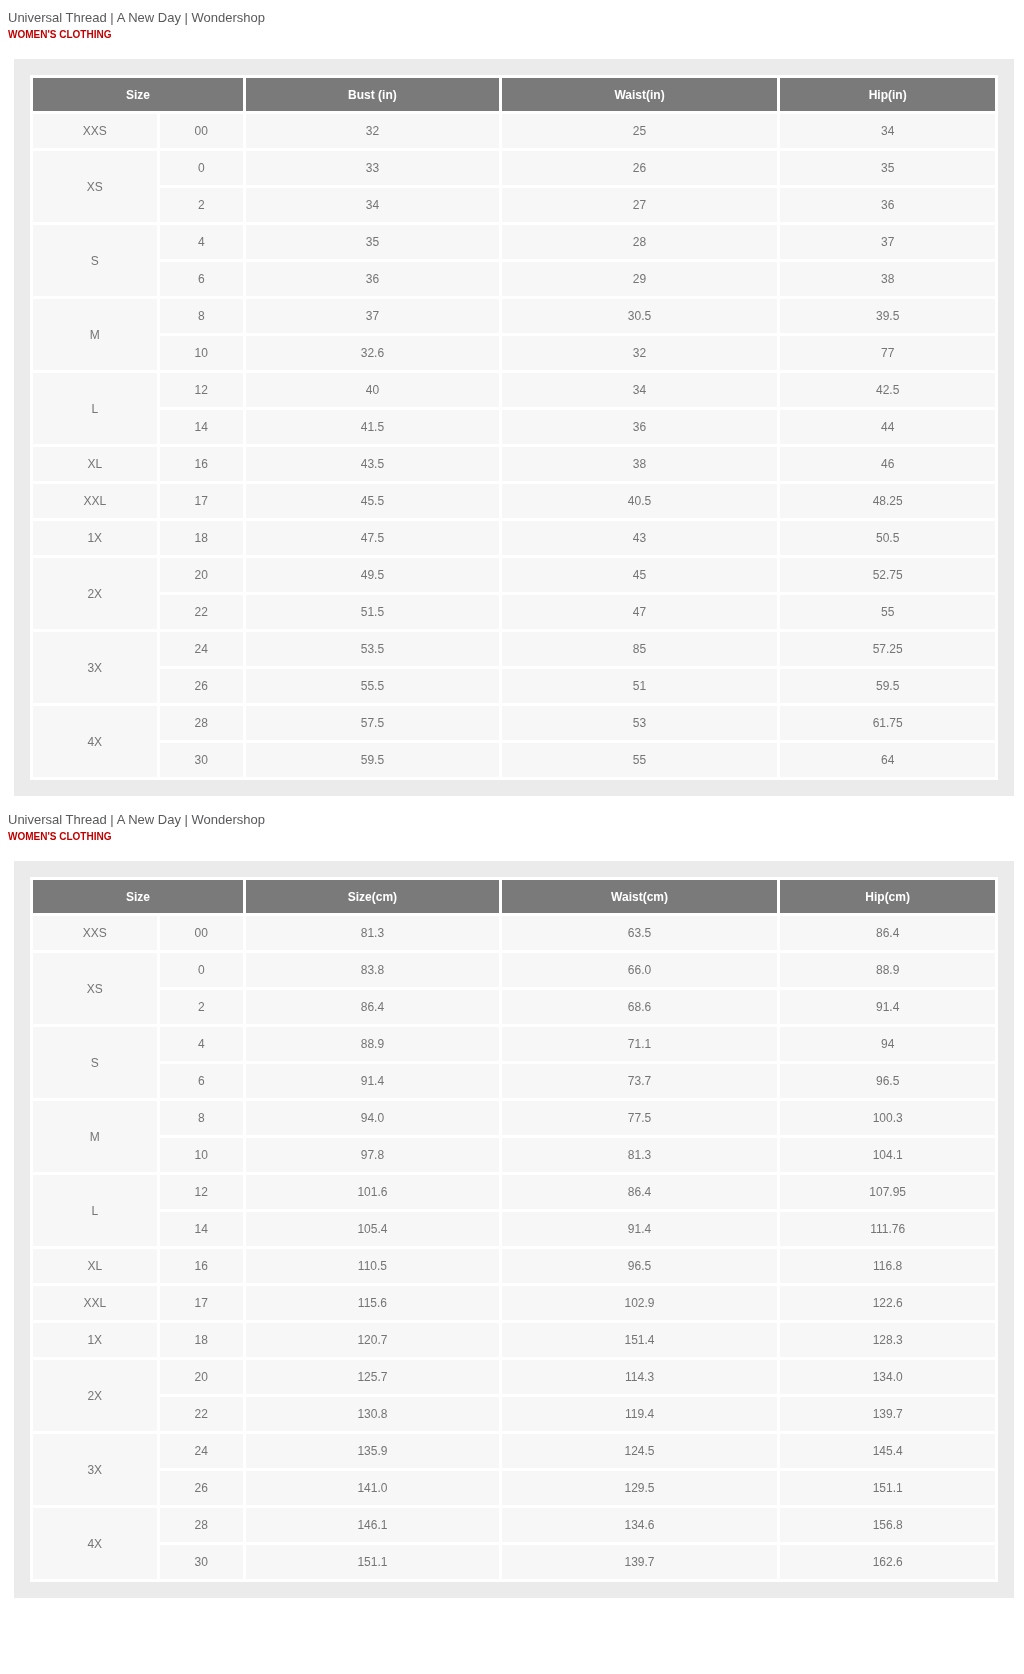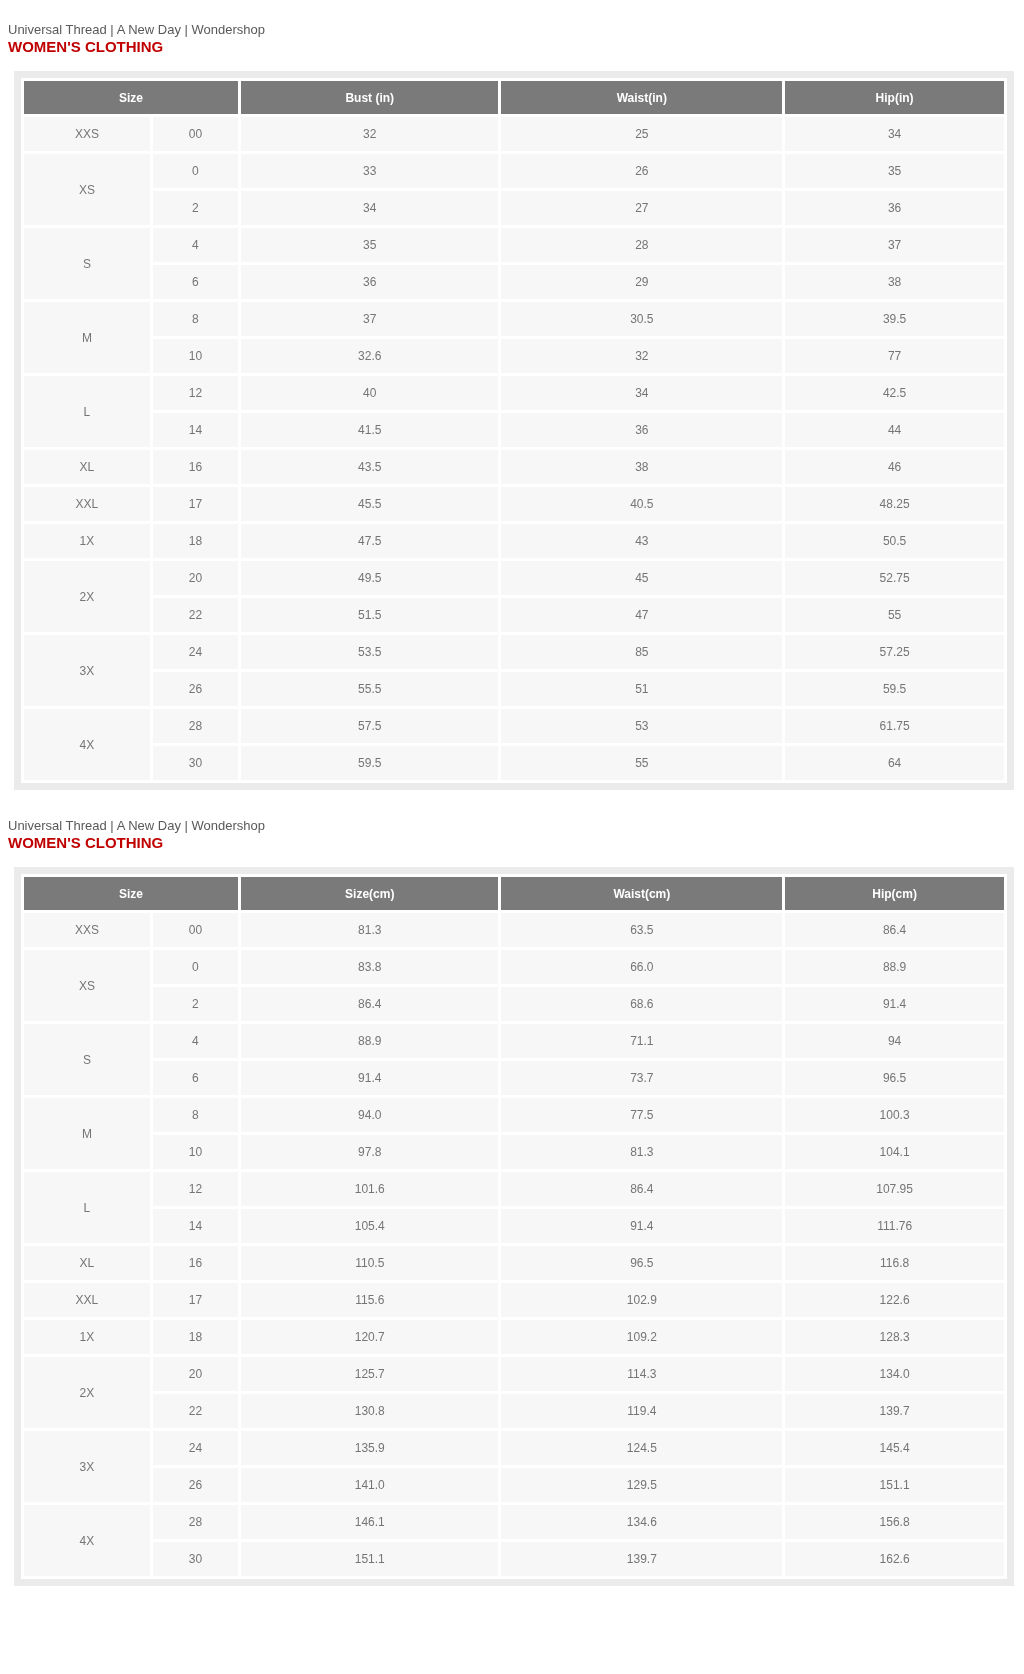--- a/index.html
+++ b/index.html
@@ -18,36 +18,36 @@
     background: #ffffff;
     font-family: "Liberation Sans", "DejaVu Sans", sans-serif;
   }
   body {
     width: 1024px;
     min-height: 1674px;
   }
   .section { padding-top: 10px; }
   .section + .section { padding-top: 16px; }
   .crumbs {
-    margin: 12px 0 0 8px;
+    margin: 0 0 0 8px;
     font-size: 13px;
     line-height: 16px;
     color: var(--crumb_text);
   }
   .heading {
     margin: 1px 0 0 8px;
-    font-size: 15px;
+    font-size: 10px;
     line-height: 15px;
     font-weight: bold;
     color: var(--heading_red);
   }
   .table-wrap {
     margin: 17px 10px 0 14px;
     background: var(--container_bg);
-    padding: 7px;
+    padding: 16px;
   }
   table.size-table {
     width: 100%;
     border-collapse: separate;
     border-spacing: 3px;
     background: #ffffff;
     table-layout: fixed;
   }
   table.size-table th {
     background: var(--header_bg);
@@ -313,21 +313,21 @@
             <td rowspan="1">XXL</td>
             <td>17</td>
             <td>115.6</td>
             <td>102.9</td>
             <td>122.6</td>
           </tr>
           <tr>
             <td rowspan="1">1X</td>
             <td>18</td>
             <td>120.7</td>
-            <td>109.2</td>
+            <td>151.4</td>
             <td>128.3</td>
           </tr>
           <tr>
             <td rowspan="2">2X</td>
             <td>20</td>
             <td>125.7</td>
             <td>114.3</td>
             <td>134.0</td>
           </tr>
           <tr>

